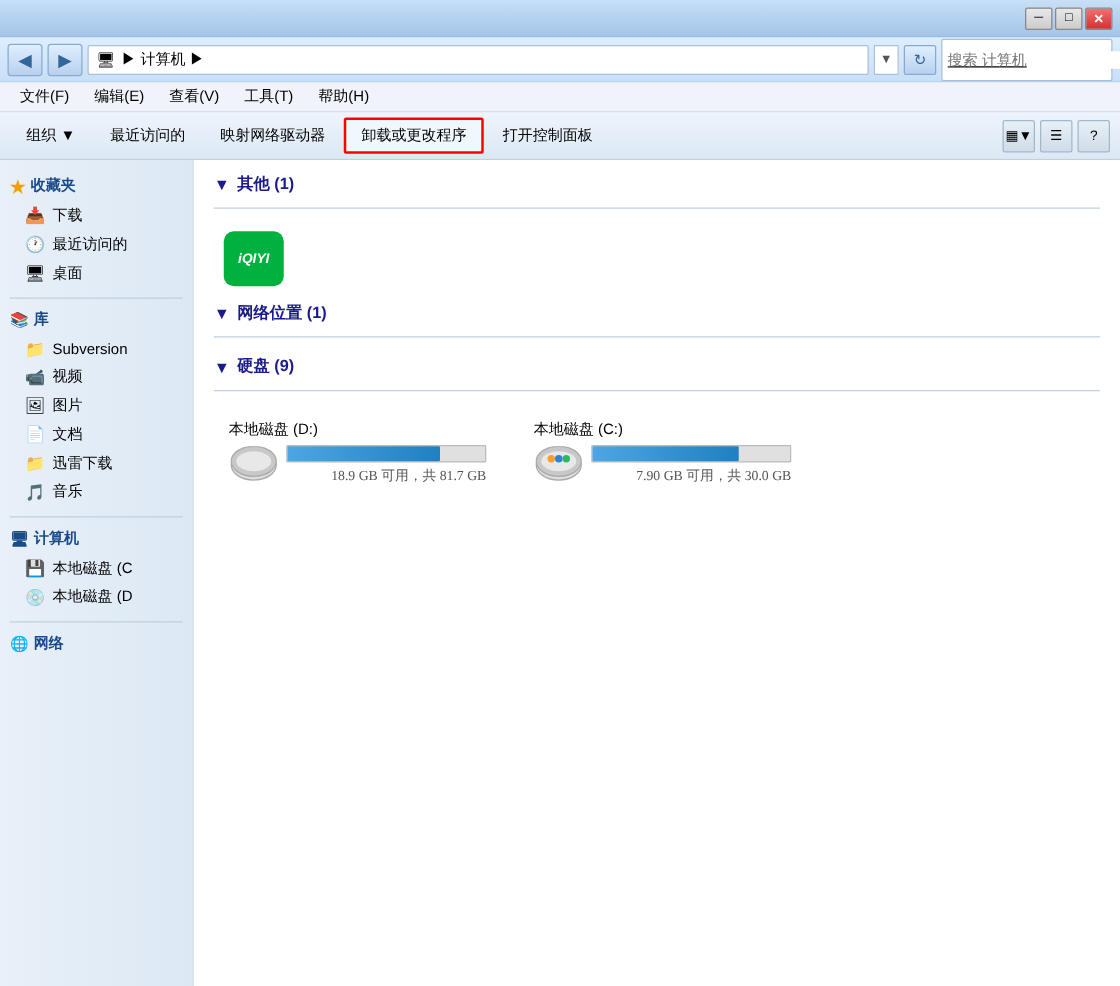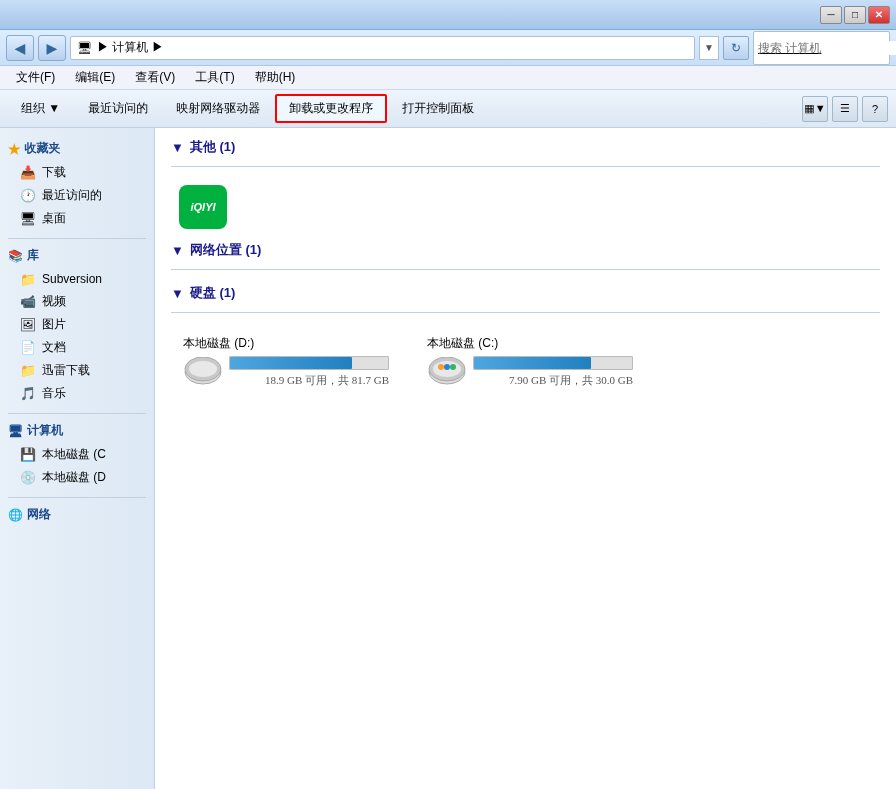--- a/index.html
+++ b/index.html
@@ -527,21 +527,21 @@
       <div class="section-header">
         <span>▼</span>
         <span>网络位置 (1)</span>
       </div>
       <div class="section-divider"></div>
     </div>
 
     <div>
       <div class="section-header">
         <span>▼</span>
-        <span>硬盘 (1)</span>
+        <span>硬盘 (9)</span>
       </div>
       <div class="section-divider"></div>
       <div class="disk-container">
 
         <div class="disk-item">
           <div class="disk-name">本地磁盘 (D:)</div>
           <div class="disk-row">
             <svg class="disk-icon" viewBox="0 0 40 30" xmlns="http://www.w3.org/2000/svg">
               <ellipse cx="20" cy="15" rx="18" ry="12" fill="#ddd" stroke="#aaa" stroke-width="1"></ellipse>
               <ellipse cx="20" cy="12" rx="18" ry="12" fill="#c8c8c8" stroke="#aaa" stroke-width="1"></ellipse>

